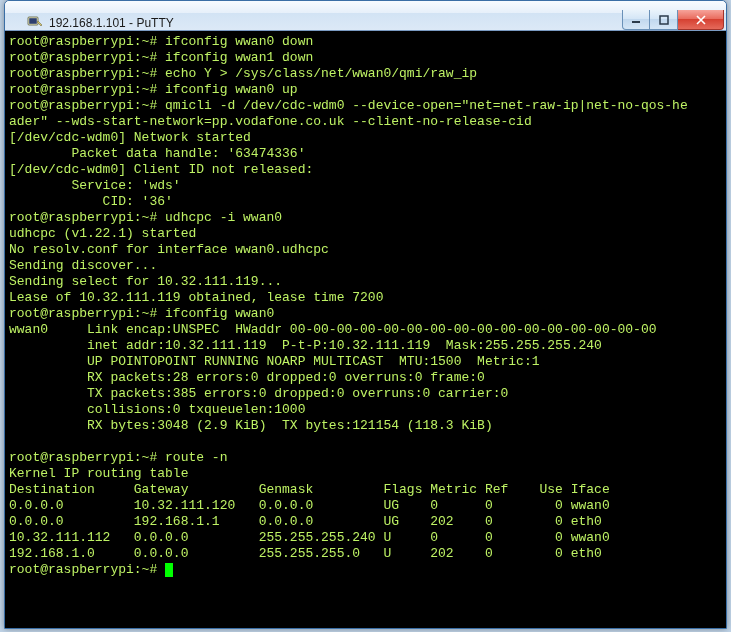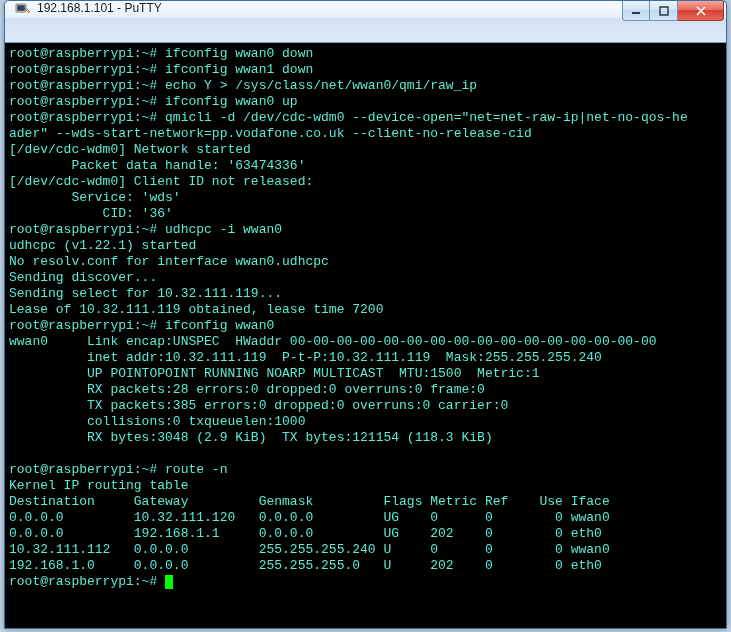--- a/index.html
+++ b/index.html
@@ -18,25 +18,25 @@
     width: 723px;
     height: 629px;
     background: #fff;
     border: 1px solid #3a6ea5;
     border-radius: 5px 5px 0 0;
     box-shadow: 0 0 6px rgba(0,0,0,0.35);
     display: flex;
     flex-direction: column;
   }
   .titlebar {
-    height: 42px;
+    height: 30px;
     background: linear-gradient(to bottom, #f7fbff 0%, #e7f0fa 40%, #d2e3f4 41%, #dce9f7 100%);
     display: flex;
-    align-items: flex-start;
-    padding: 0 0 0 10px;
+    align-items: flex-end;
+    padding: 0 0 0 22px;
     border-bottom: 1px solid #7a9ac1;
     border-radius: 5px 5px 0 0;
   }
   .app-icon {
     width: 16px;
     height: 16px;
     margin-right: 6px;
     display: inline-flex;
     align-items: center;
     justify-content: center;
@@ -71,21 +71,21 @@
     background: linear-gradient(to bottom, #f6a39a 0%, #e8695b 49%, #d64132 50%, #e56a5b 100%);
     border-color: #a3332a;
     color: #fff;
     border-radius: 0 0 4px 0;
   }
   .win-btn.min { border-radius: 0 0 0 4px; }
   .win-btn svg { display: block; }
   .terminal {
     flex: 1;
     background: #000;
-    color: #5eead4;
+    color: #bef264;
     font-family: "Courier New", monospace;
     font-size: 13px;
     line-height: 16px;
     padding: 2px 4px 0 4px;
     white-space: pre;
     overflow: hidden;
     border-top: 1px solid #000;
   }
   .cursor {
     display: inline-block;

